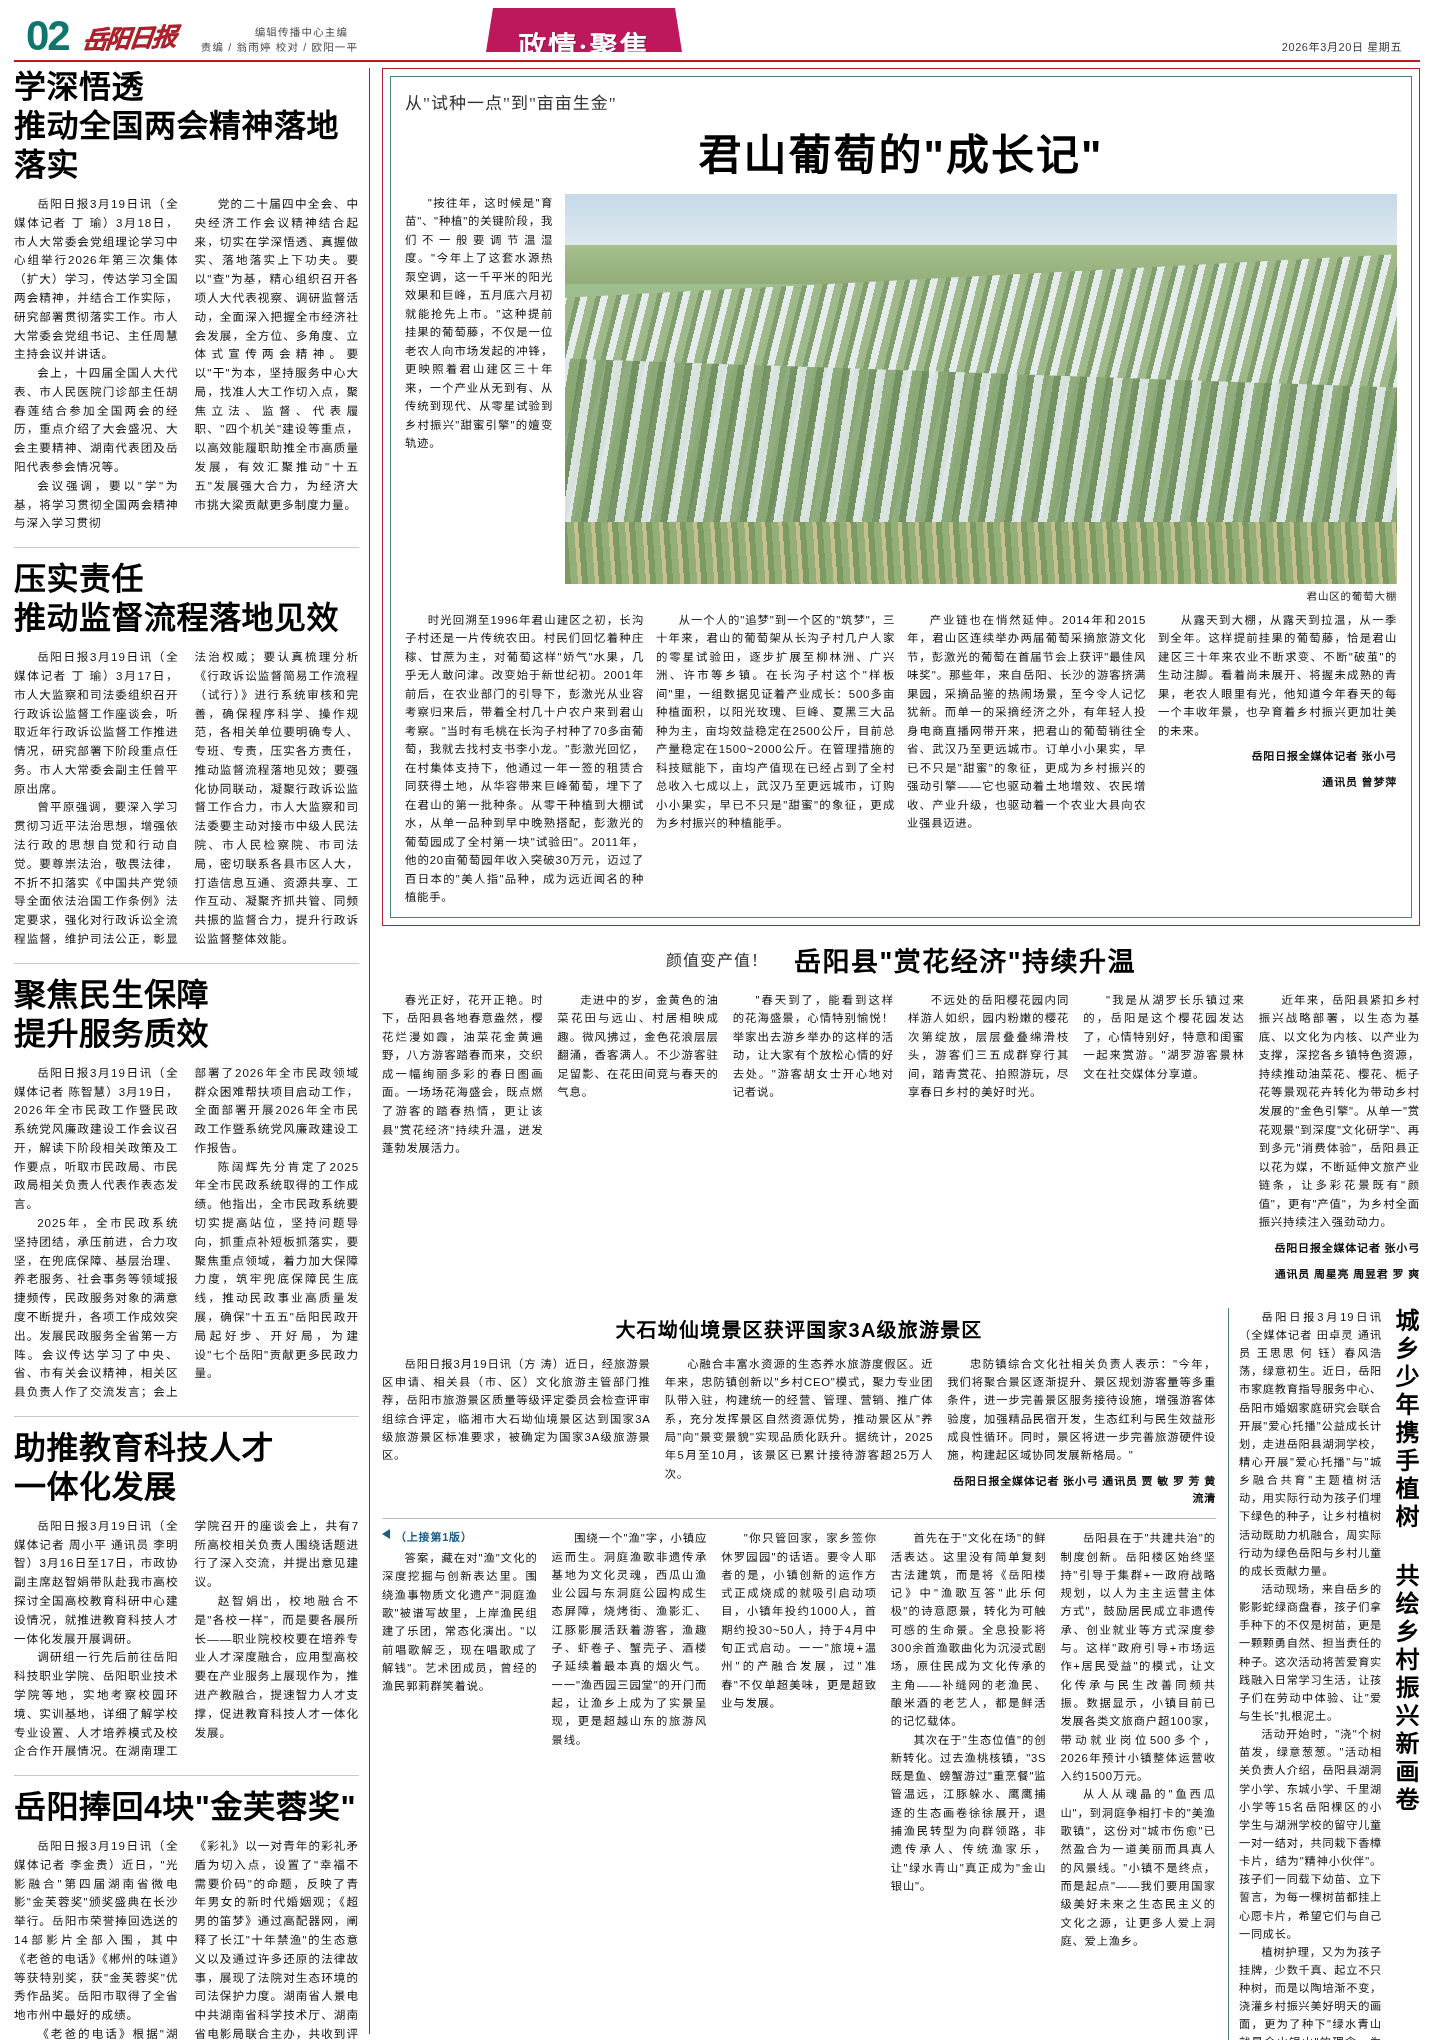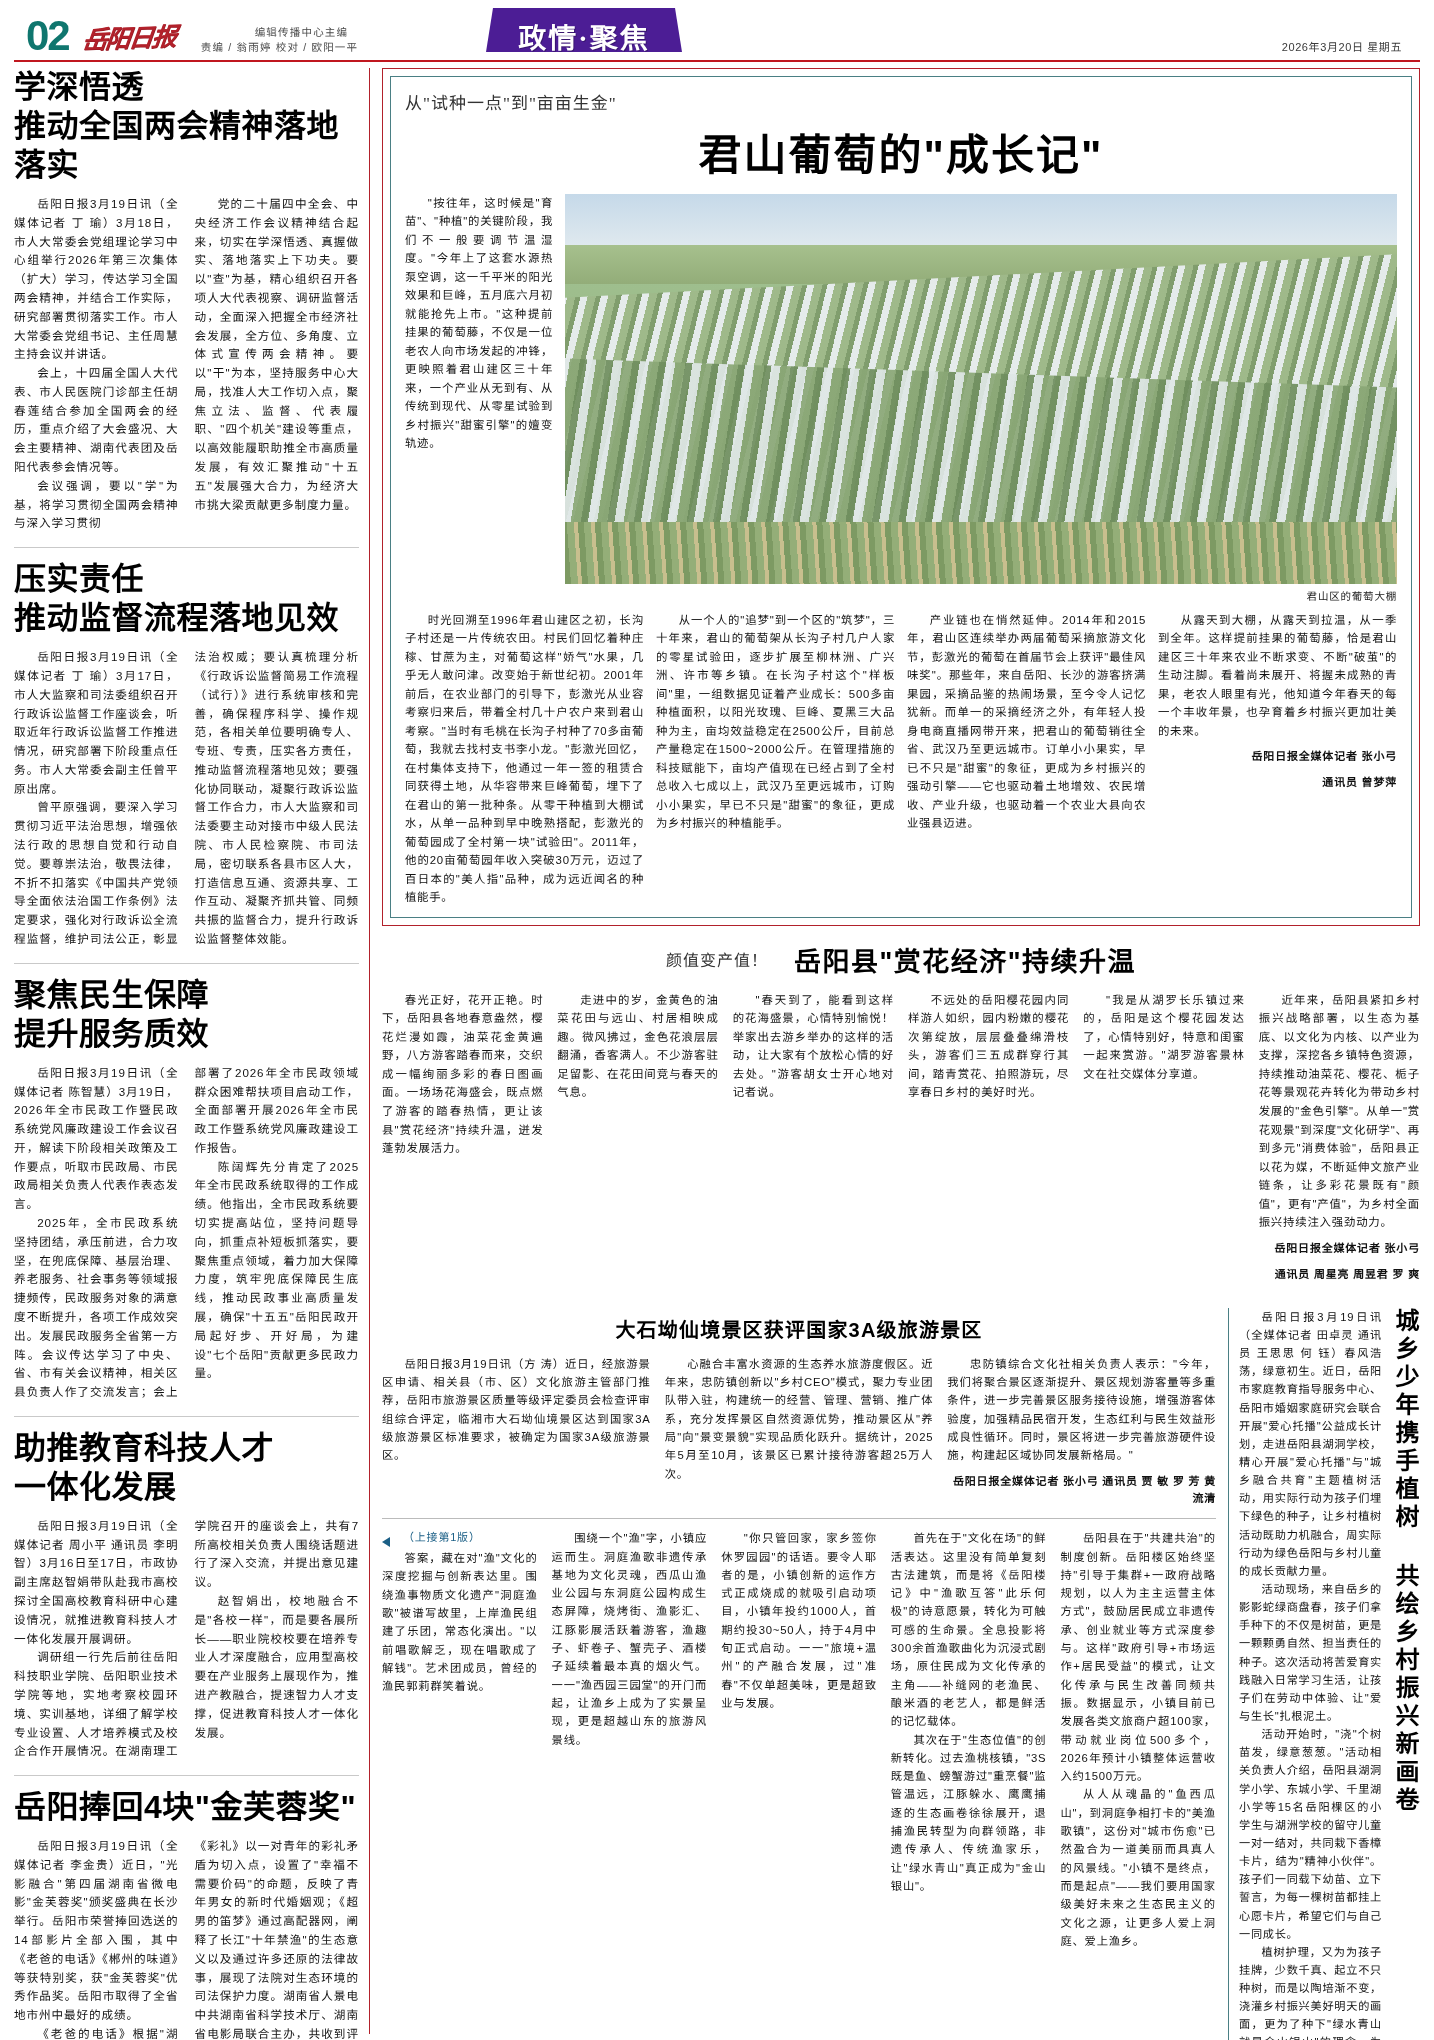--- a/index.html
+++ b/index.html
@@ -29,23 +29,23 @@
   }
   .edit-block{
     margin-left:26px;margin-bottom:1px;
     font-family:"Liberation Sans","DejaVu Sans",sans-serif;
     font-size:10.5px;color:#4a4a4a;line-height:1.45;
     letter-spacing:1.2px;
   }
   .edit-block .l1{text-align:right;padding-right:10px;}
   .section-flag{
     position:absolute;left:472px;top:-2px;width:196px;height:56px;
-    background:#4c1d95;
+    background:#be185d;
     clip-path:polygon(7px 0,189px 0,196px 44px,0 44px);
-    display:flex;align-items:center;justify-content:center;
+    display:flex;align-items:flex-end;justify-content:center;
   }
   .section-flag span{
     font-family:"Liberation Serif",serif;
     font-size:28px;font-weight:700;color:#fff;letter-spacing:2px;
     text-shadow:1px 1px 0 rgba(0,0,0,.25);
   }
   .pub-date{
     position:absolute;right:18px;bottom:2px;
     font-family:"Liberation Sans","DejaVu Sans",sans-serif;
     font-size:11px;color:#3a3a3a;letter-spacing:.6px;
@@ -175,22 +175,22 @@
     margin:6px 0 12px;color:#000;
   }
   .b3{display:flex;gap:14px;}
   .b3 .c{
     flex:1;
     font-family:"Liberation Sans","DejaVu Sans",sans-serif;
     font-size:11.3px;line-height:1.62;text-align:justify;
     text-indent:2em;letter-spacing:.8px;
   }
   .cont-mark{
-    display:flex;align-items:flex-end;gap:13px;text-indent:0;margin-bottom:2px;
-    font-size:11px;color:#1b5f86;font-weight:400;
+    display:flex;align-items:flex-start;gap:5px;text-indent:0;margin-bottom:2px;
+    font-size:11px;color:#1b5f86;font-weight:700;
   }
   .tri{width:0;height:0;border-top:5px solid transparent;border-bottom:5px solid transparent;
     border-right:8px solid #1b5f86;}
   .hrule{height:1.2px;background:#9aa;margin:14px 0 10px;}
   .thinline{height:1px;background:#bbb;margin:10px 0;}
 </style>
 </head>
 <body>
 
 <div class="page">

